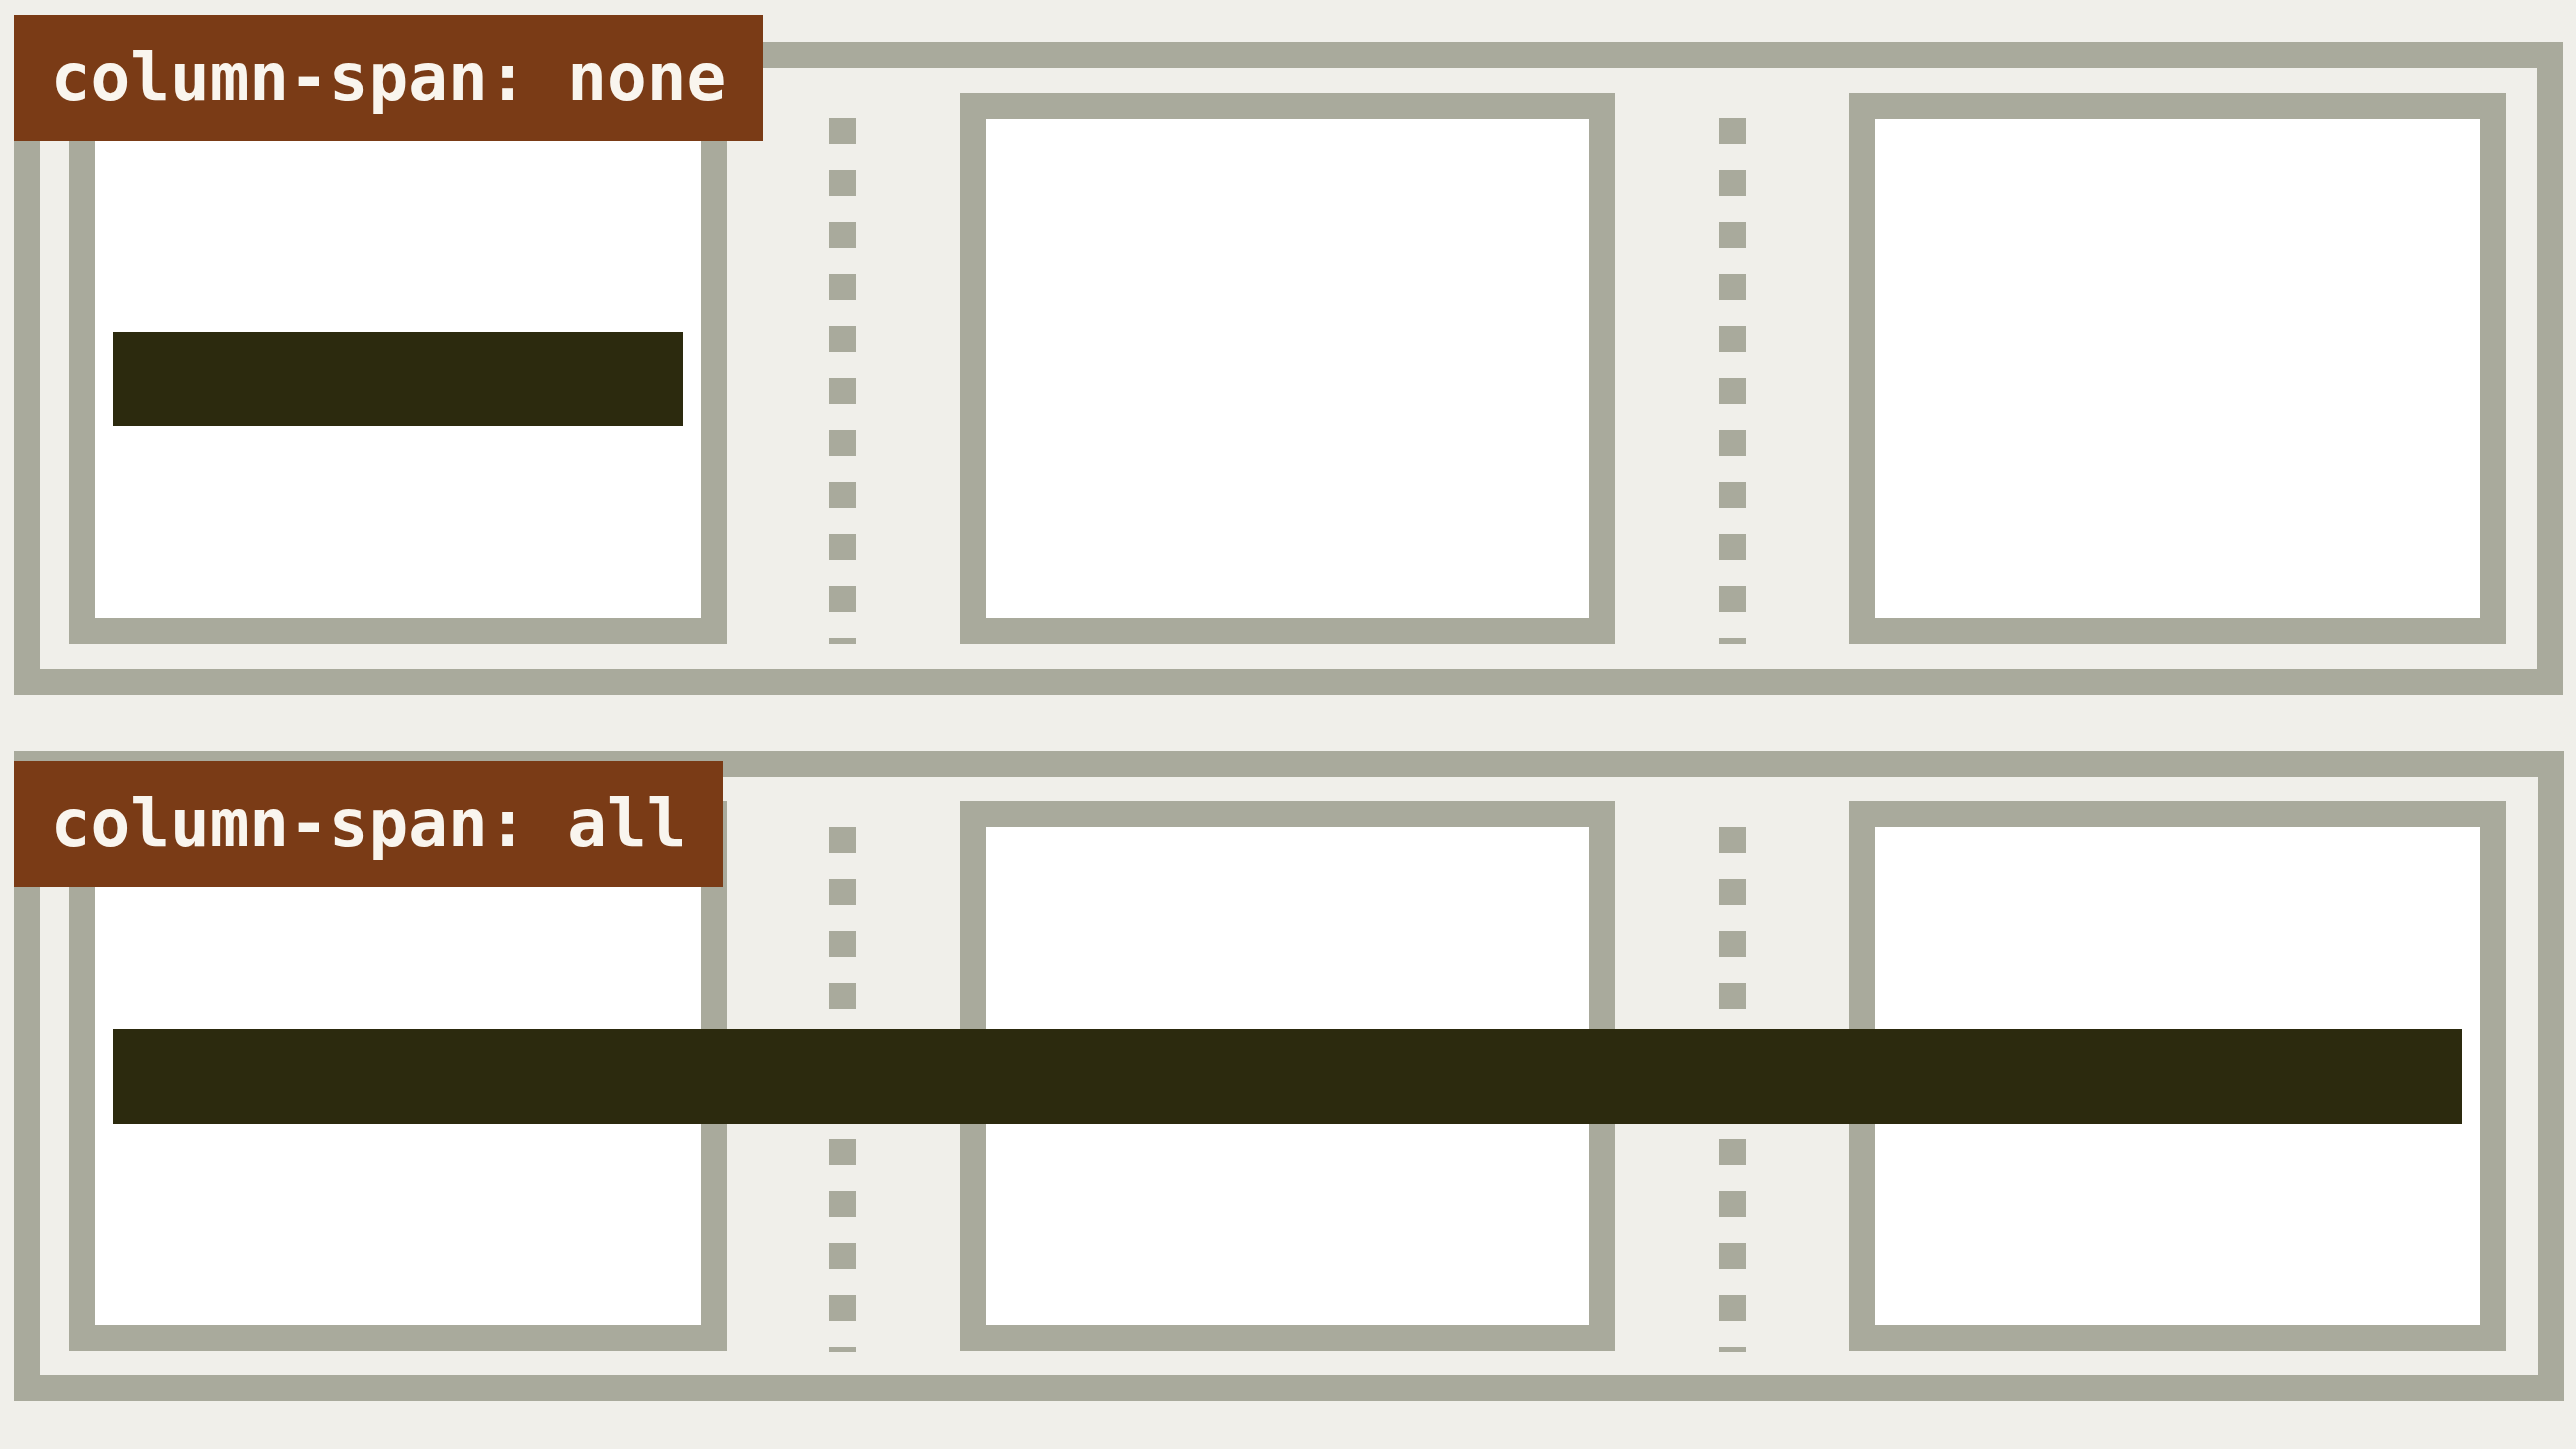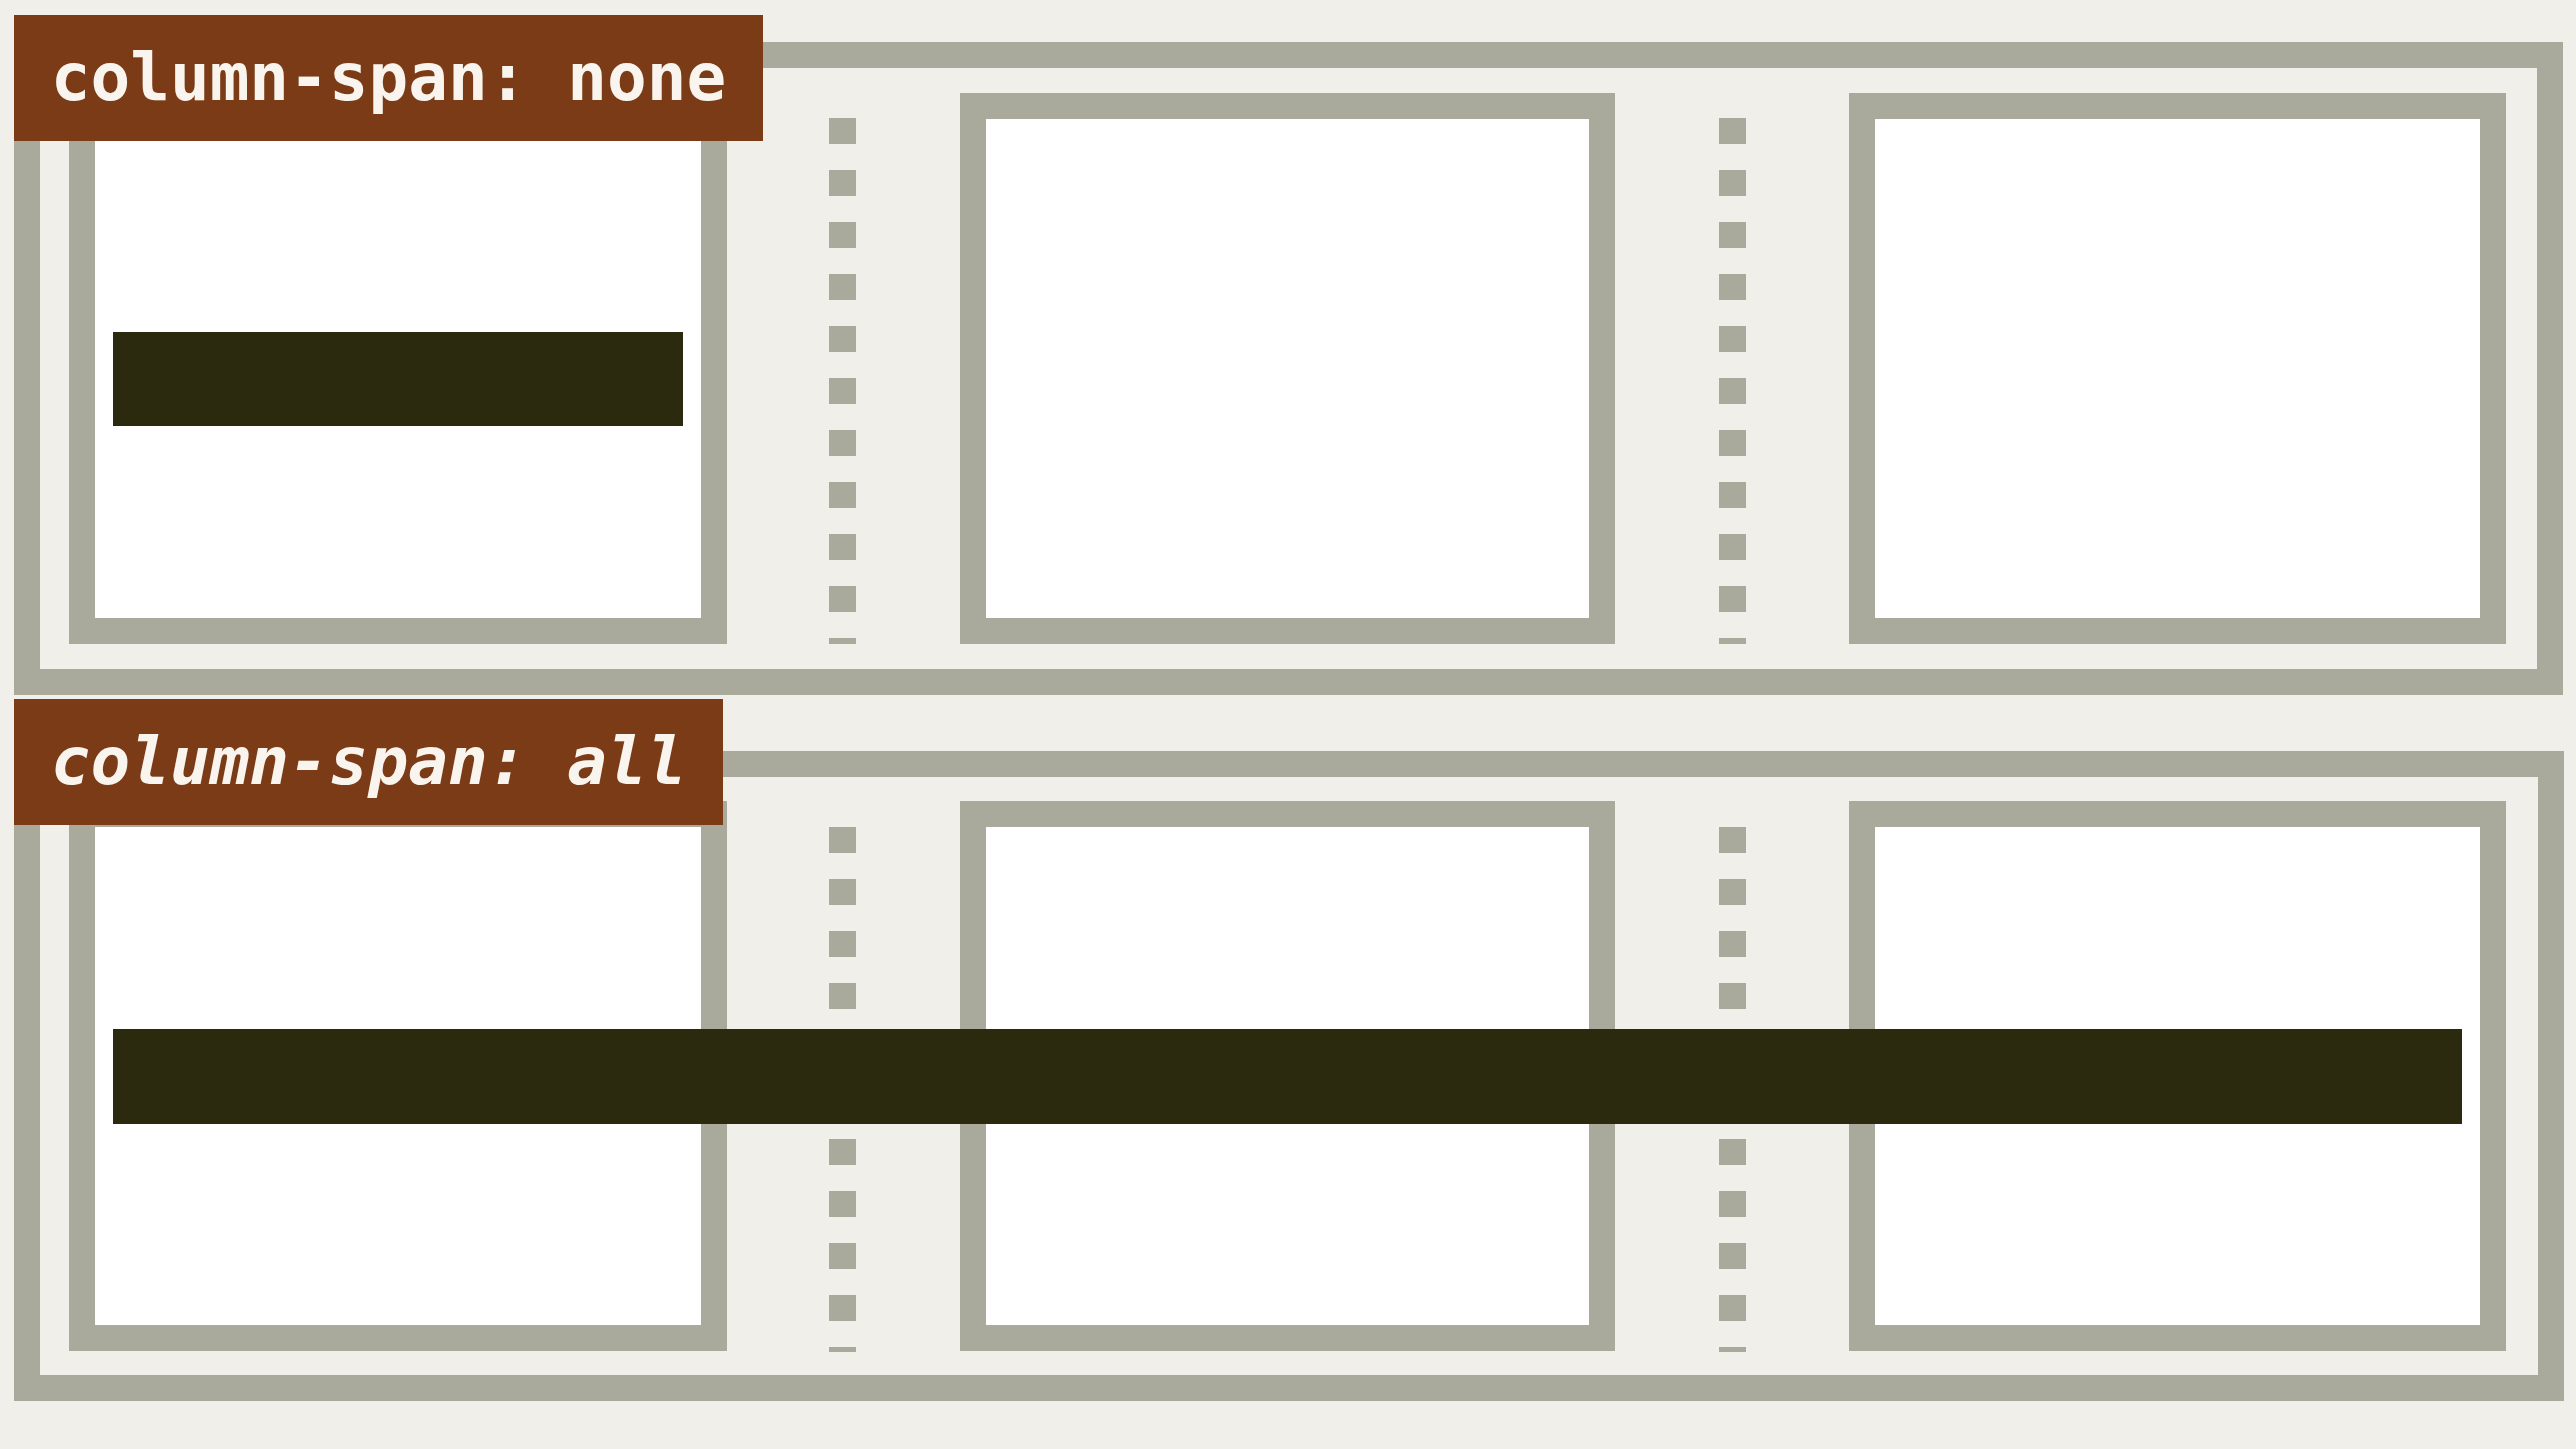--- a/index.html
+++ b/index.html
@@ -73,21 +73,21 @@
     line-height: 126px;
     padding: 0 37px;
     background: #7a3b16;
     color: #f9f5ee;
     font-size: 66px;
     font-weight: bold;
     white-space: nowrap;
     z-index: 4;
   }
   .label.p1 { top: 14.5px; }
-  .label.p2 { top: 699px; font-style: italic; }
+  .label.p2 { top: 761px; }
 </style>
 </head>
 <body>
 
 <div class="canvas">
 
   <div class="panel">
     <div class="container p1"></div>
 
     <div class="colbox p1box bx1"></div>

